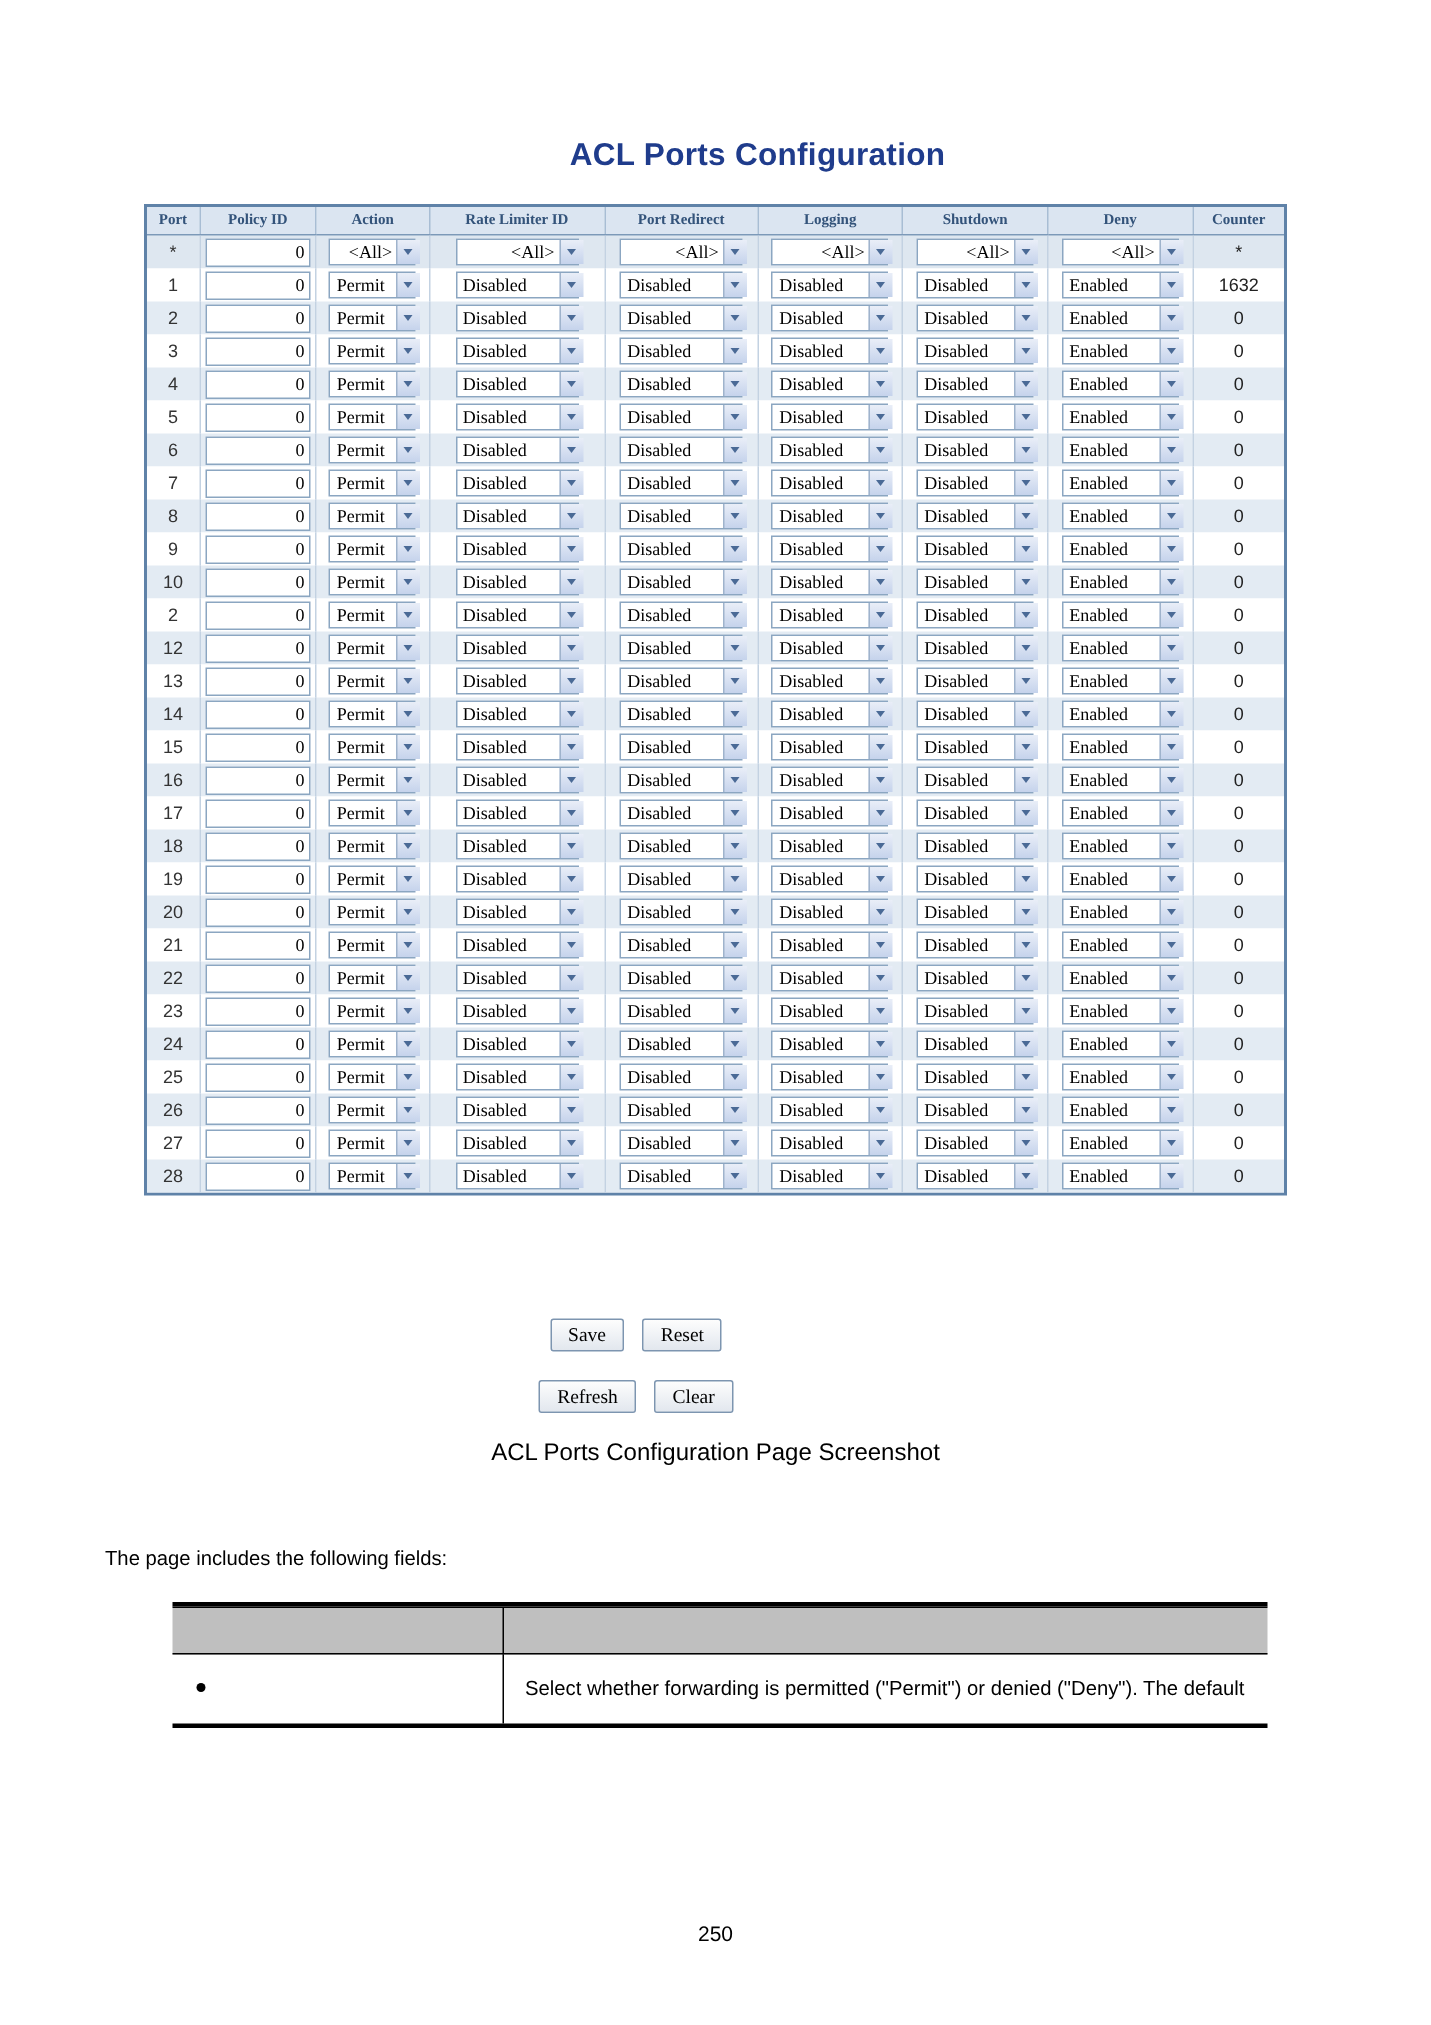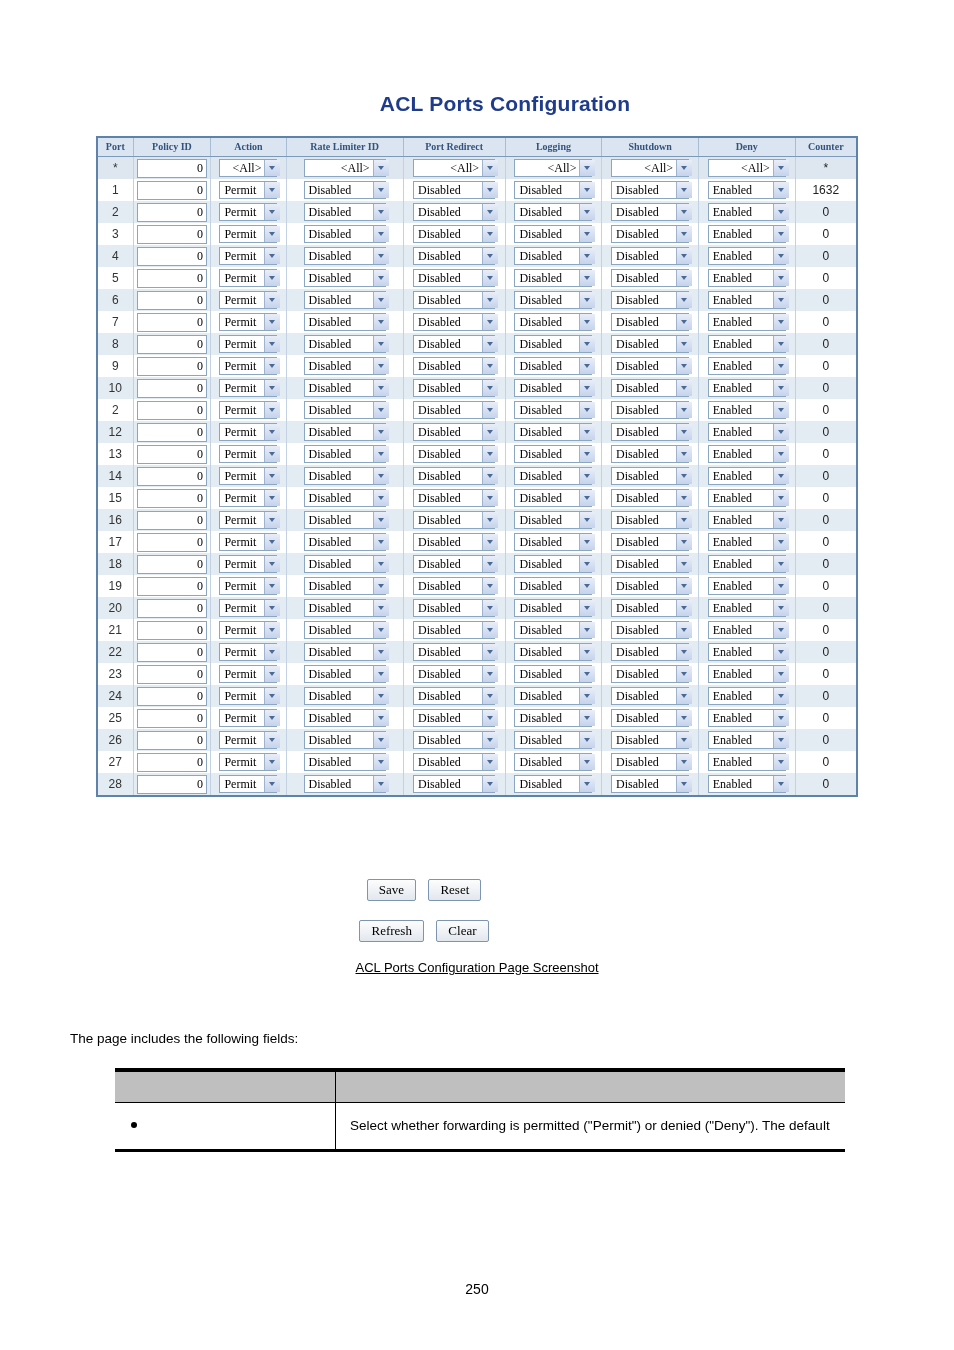--- a/index.html
+++ b/index.html
@@ -191,23 +191,22 @@
   }
 
   
   #caption {
     position: absolute;
     top: 960px;
     left: 0;
     width: 954px;
     text-align: center;
     font-family: "Liberation Sans", sans-serif;
-    font-size: 13px;
-    color: #000;
-    text-decoration: underline;
+    font-size: 16px;
+    color: #000;
   }
 
   
   #intro {
     position: absolute;
     top: 1031px;
     left: 70px;
     font-family: "Liberation Sans", sans-serif;
     font-size: 13.5px;
     color: #000;

